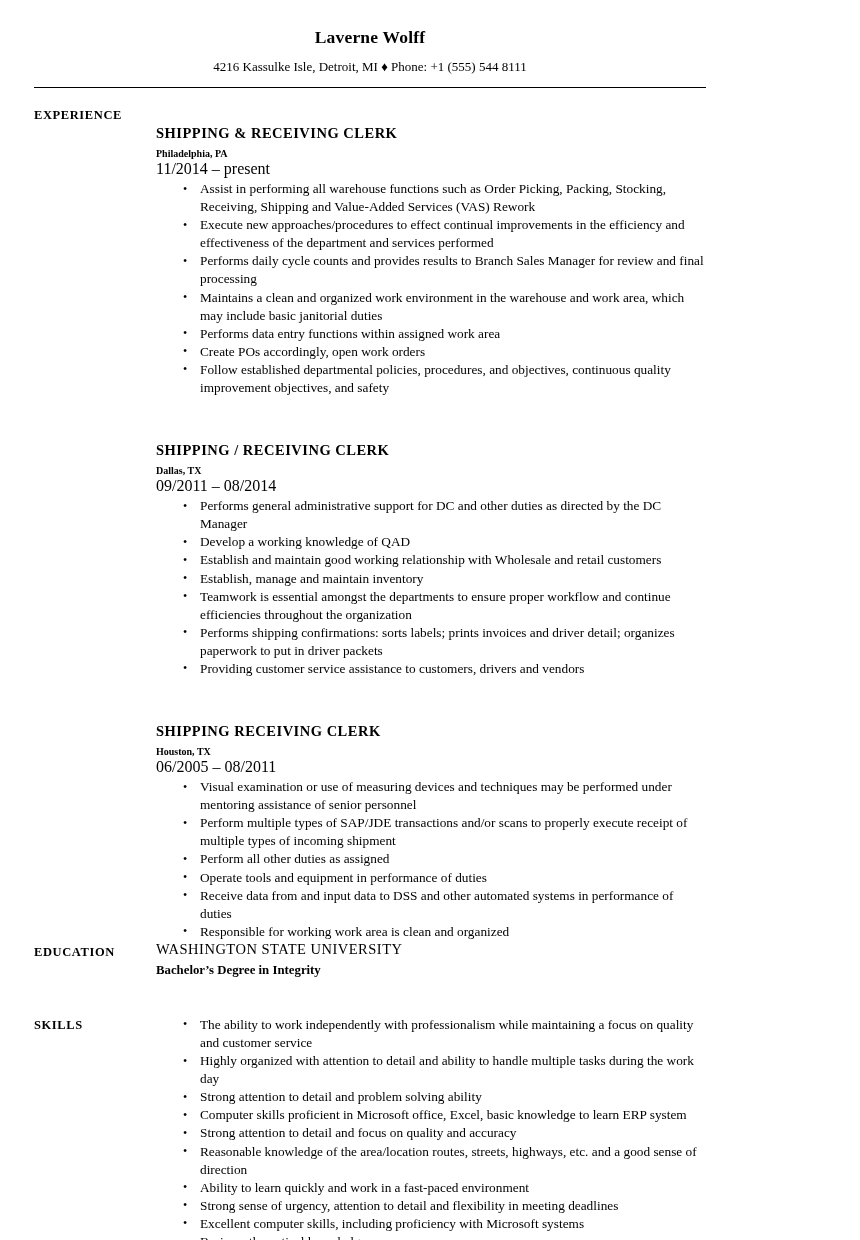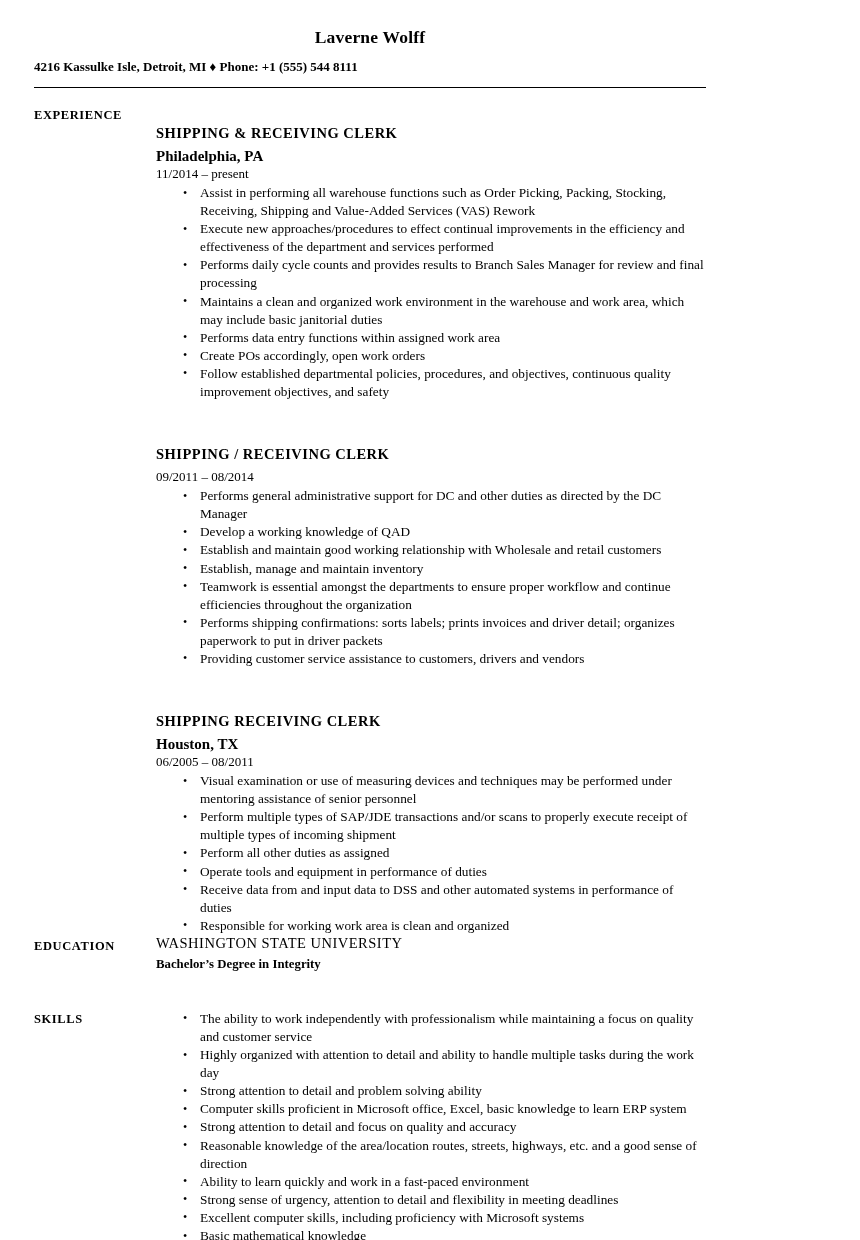--- a/index.html
+++ b/index.html
@@ -22,21 +22,22 @@
   }
   
   .resume-name {
     text-align: center;
     font-weight: bold;
     font-size: 17.5px;
     letter-spacing: 0.2px;
     margin: 7px 0 0 0;
   }
   .resume-contact {
-    font-weight: bold;
+    text-align: center;
+    font-weight: normal;
     font-size: 13px;
     margin: 11px 0 12px 0;
   }
   .header-rule {
     border-top: 1.6px solid #000;
     margin: 7px 0 0 0;
     width: 100%;
   }
   
   .section {
@@ -59,25 +60,25 @@
   }
   .job { margin-bottom: 0; margin-top: 21px; }
   .job-title {
     font-weight: bold;
     font-size: 14.5px;
     letter-spacing: 0.5px;
     margin: 0 0 6px 0;
   }
   .job-location {
     font-weight: bold;
-    font-size: 15px;
+    font-size: 10px;
     margin: 0 0 1px 0;
   }
   .job-dates {
-    font-size: 13px;
+    font-size: 16px;
     margin: 0 0 2px 0;
   }
   ul.bullets {
     list-style: none;
     margin: 0;
     padding: 0 0 0 24px;
   }
   ul.bullets li {
     position: relative;
     font-size: 13.3px;
@@ -134,20 +135,21 @@
           <li>Performs data entry functions within assigned work area</li>
           <li>Create POs accordingly, open work orders</li>
           <li>Follow established departmental policies, procedures, and objectives, continuous quality improvement objectives, and safety</li>
         </ul>
       </div>
 
       <div class="spacer-job"></div>
 
       <div class="job">
         <div class="job-title">SHIPPING / RECEIVING CLERK</div>
+        <div class="job-location">Dallas, TX</div>
         <div class="job-dates">09/2011 – 08/2014</div>
         <ul class="bullets">
           <li>Performs general administrative support for DC and other duties as directed by the DC Manager</li>
           <li>Develop a working knowledge of QAD</li>
           <li>Establish and maintain good working relationship with Wholesale and retail customers</li>
           <li>Establish, manage and maintain inventory</li>
           <li>Teamwork is essential amongst the departments to ensure proper workflow and continue efficiencies throughout the organization</li>
           <li>Performs shipping confirmations: sorts labels; prints invoices and driver detail; organizes paperwork to put in driver packets</li>
           <li>Providing customer service assistance to customers, drivers and vendors</li>
         </ul>

